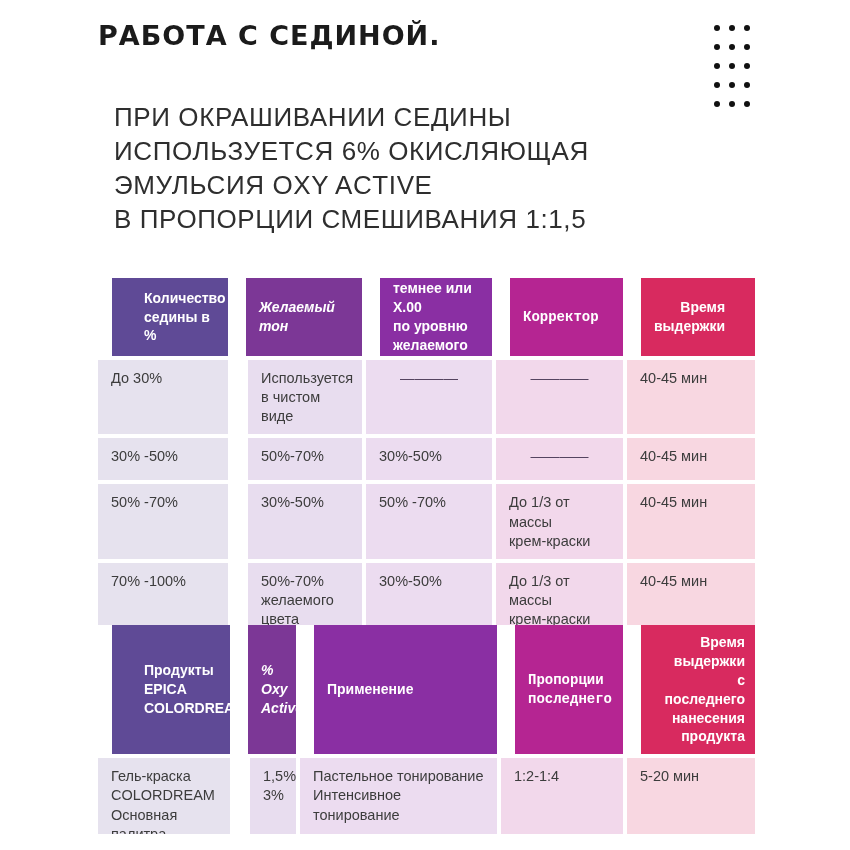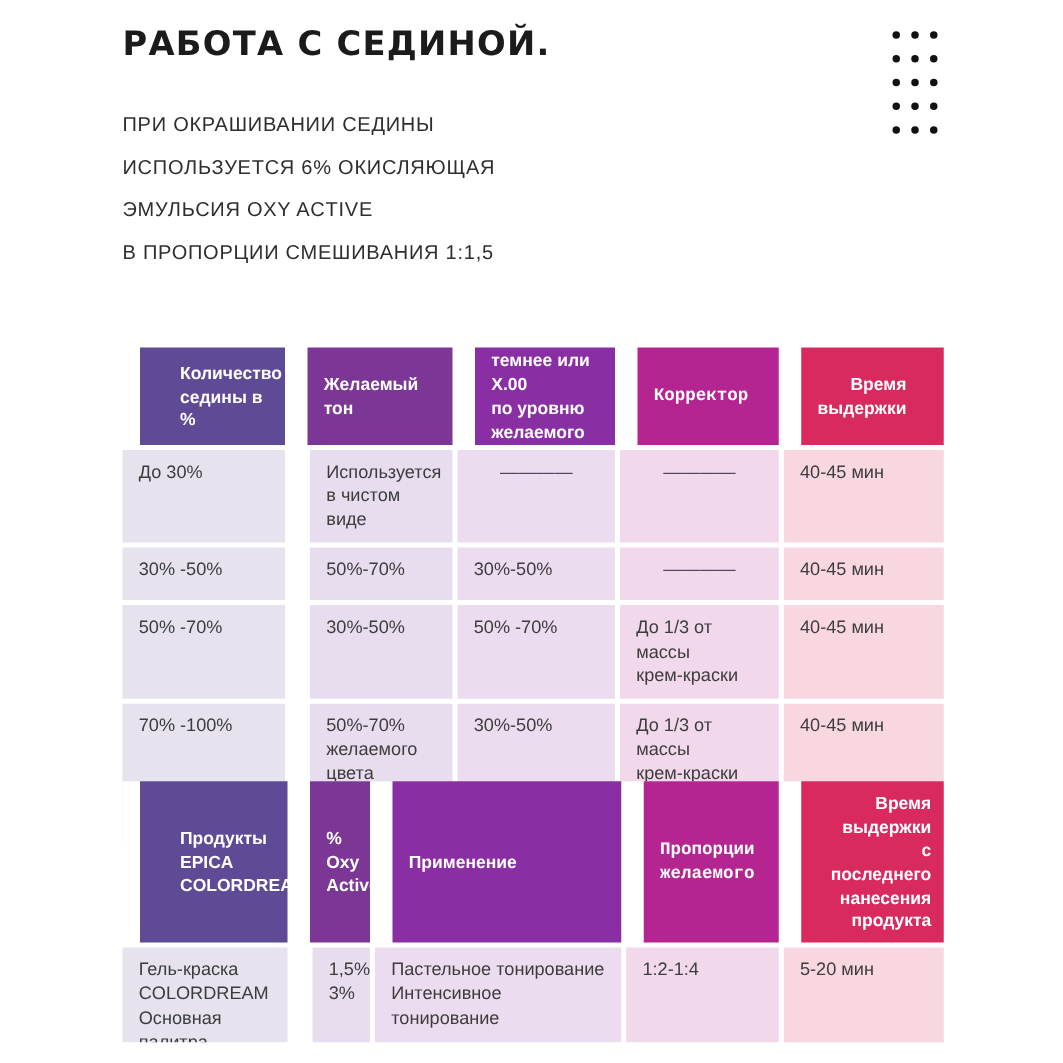--- a/index.html
+++ b/index.html
@@ -12,22 +12,22 @@
   }
   
   .title{
     position:absolute;left:98px;top:20px;margin:0;
     font-family:"DejaVu Sans","Liberation Sans",sans-serif;
     font-size:27px;font-weight:700;letter-spacing:1px;
     color:#1b1b1b;
   }
   
   .intro{
-    position:absolute;left:98px;top:84px;margin:0;
-    font-size:16px;font-weight:400;letter-spacing:0.6px;
+    position:absolute;left:98px;top:84px;margin:16px;
+    font-size:26px;font-weight:400;letter-spacing:0.6px;
     line-height:34px;color:#2e2e2e;
     white-space:pre-line;
   }
   
   .dots{
     position:absolute;left:714px;top:25px;
     display:grid;grid-template-columns:repeat(3,6px);
     column-gap:9px;row-gap:13px;
   }
   .dot{display:block;width:6px;height:6px;border-radius:50%;background:#111;}
@@ -57,21 +57,21 @@
   }
   .cell.b{
     padding:9px 10px 8px 13px;
     font-size:14.5px;line-height:1.32;color:#3c3c3c;
   }
   .cell.b.dash{
     text-align:center;padding-left:0;padding-right:0;
     color:#554460;letter-spacing:0;
   }
   .h.c1{background:var(--header1,#5f4a96);padding-left:32px;}
-  .h.c2{background:var(--header2,#7c3796);}
+  .h.c2{background:var(--header2,#7c3796);font-style:italic;}
   .h.c3{background:var(--header3,#8a2fa3);}
   .h.c4{background:var(--header4,#b52592);font-family:Liberation Mono, monospace;}
   .h.c5{background:var(--header5,#d82a5f);text-align:right;}
   .b.c1{background:var(--body1,#e6e2ee);}
   .b.c2{background:var(--body2,#e8ddef);margin-left:16px;}
   .b.c3{background:var(--body3,#ecdcf0);}
   .b.c4{background:var(--body4,#f2d8eb);}
   .b.c5{background:var(--body5,#f8d7e1);}
 </style>
 </head>
@@ -148,21 +148,21 @@
 
   <div class="tbl t2">
     <div class="cell h c1">Продукты
 EPICA
 COLORDREAM</div>
     <div class="cell h c2">%
 Oxy
 Active</div>
     <div class="cell h c3">Применение</div>
     <div class="cell h c4">Пропорции
-желаемого</div>
+последнего</div>
     <div class="cell h c5">Время выдержки
 с последнего
 нанесения
 продукта</div>
 
     <div class="cell b c1">Гель-краска
 COLORDREAM
 Основная
 палитра
 с 4-10 УГТ</div>

